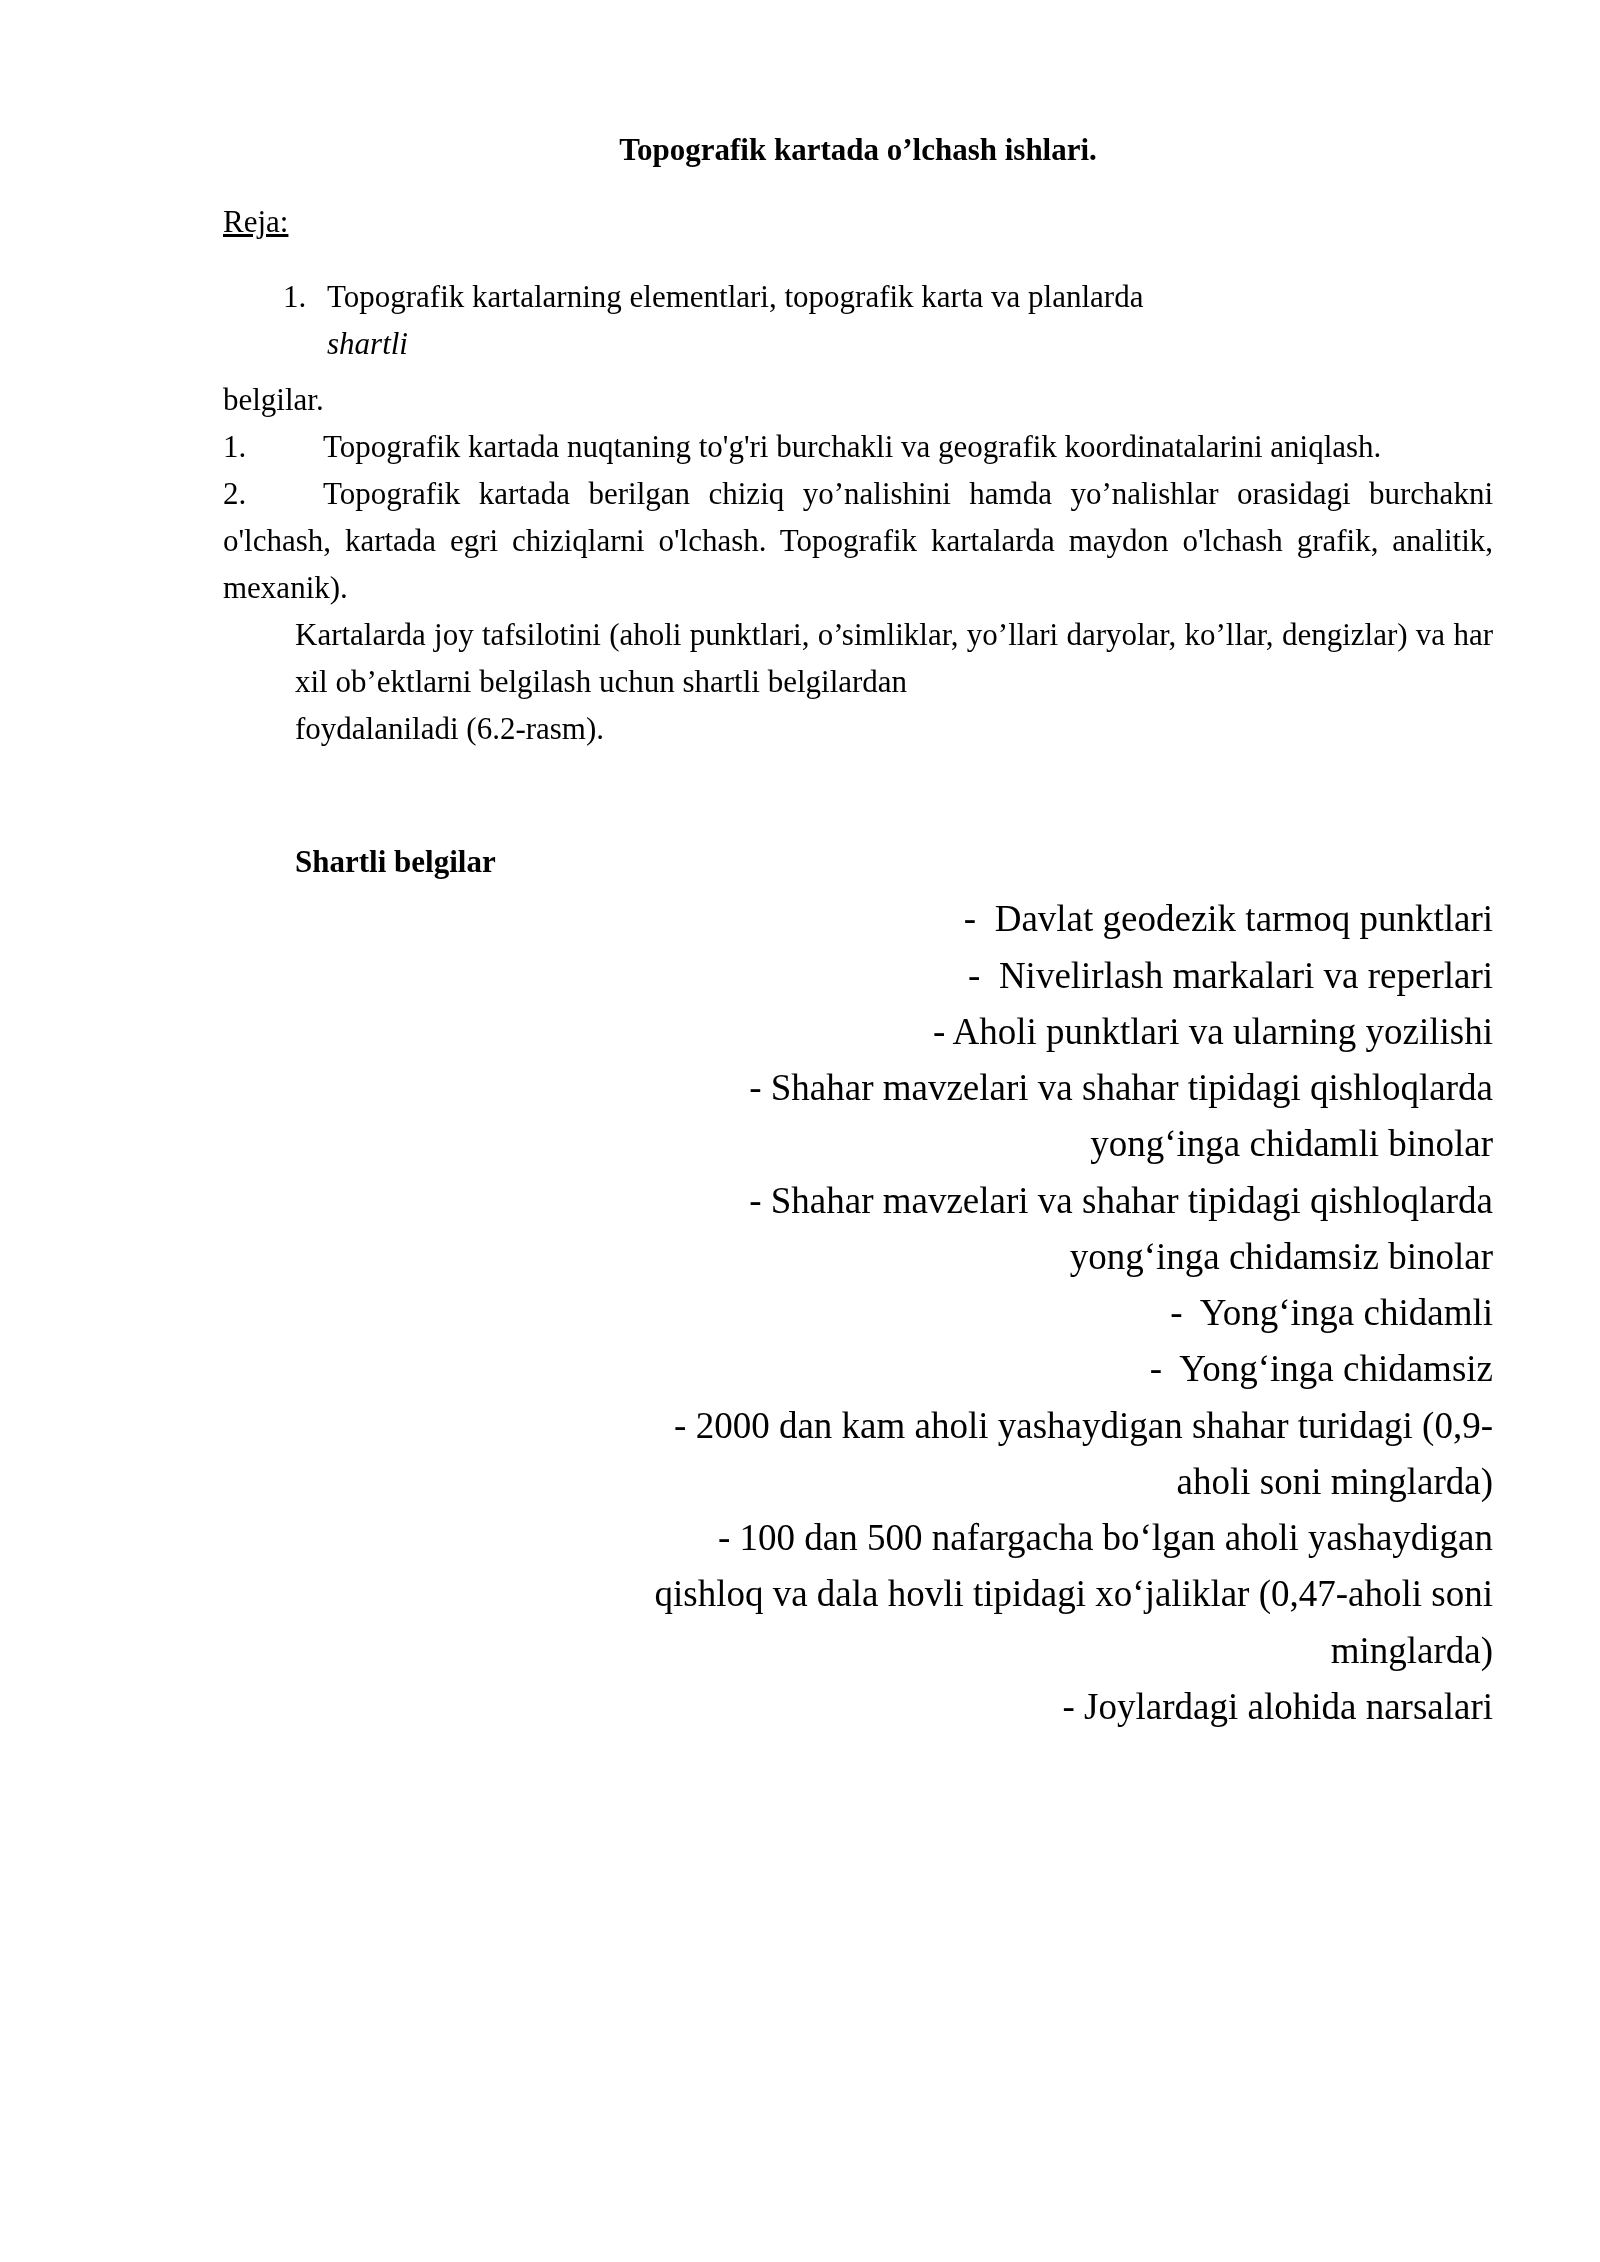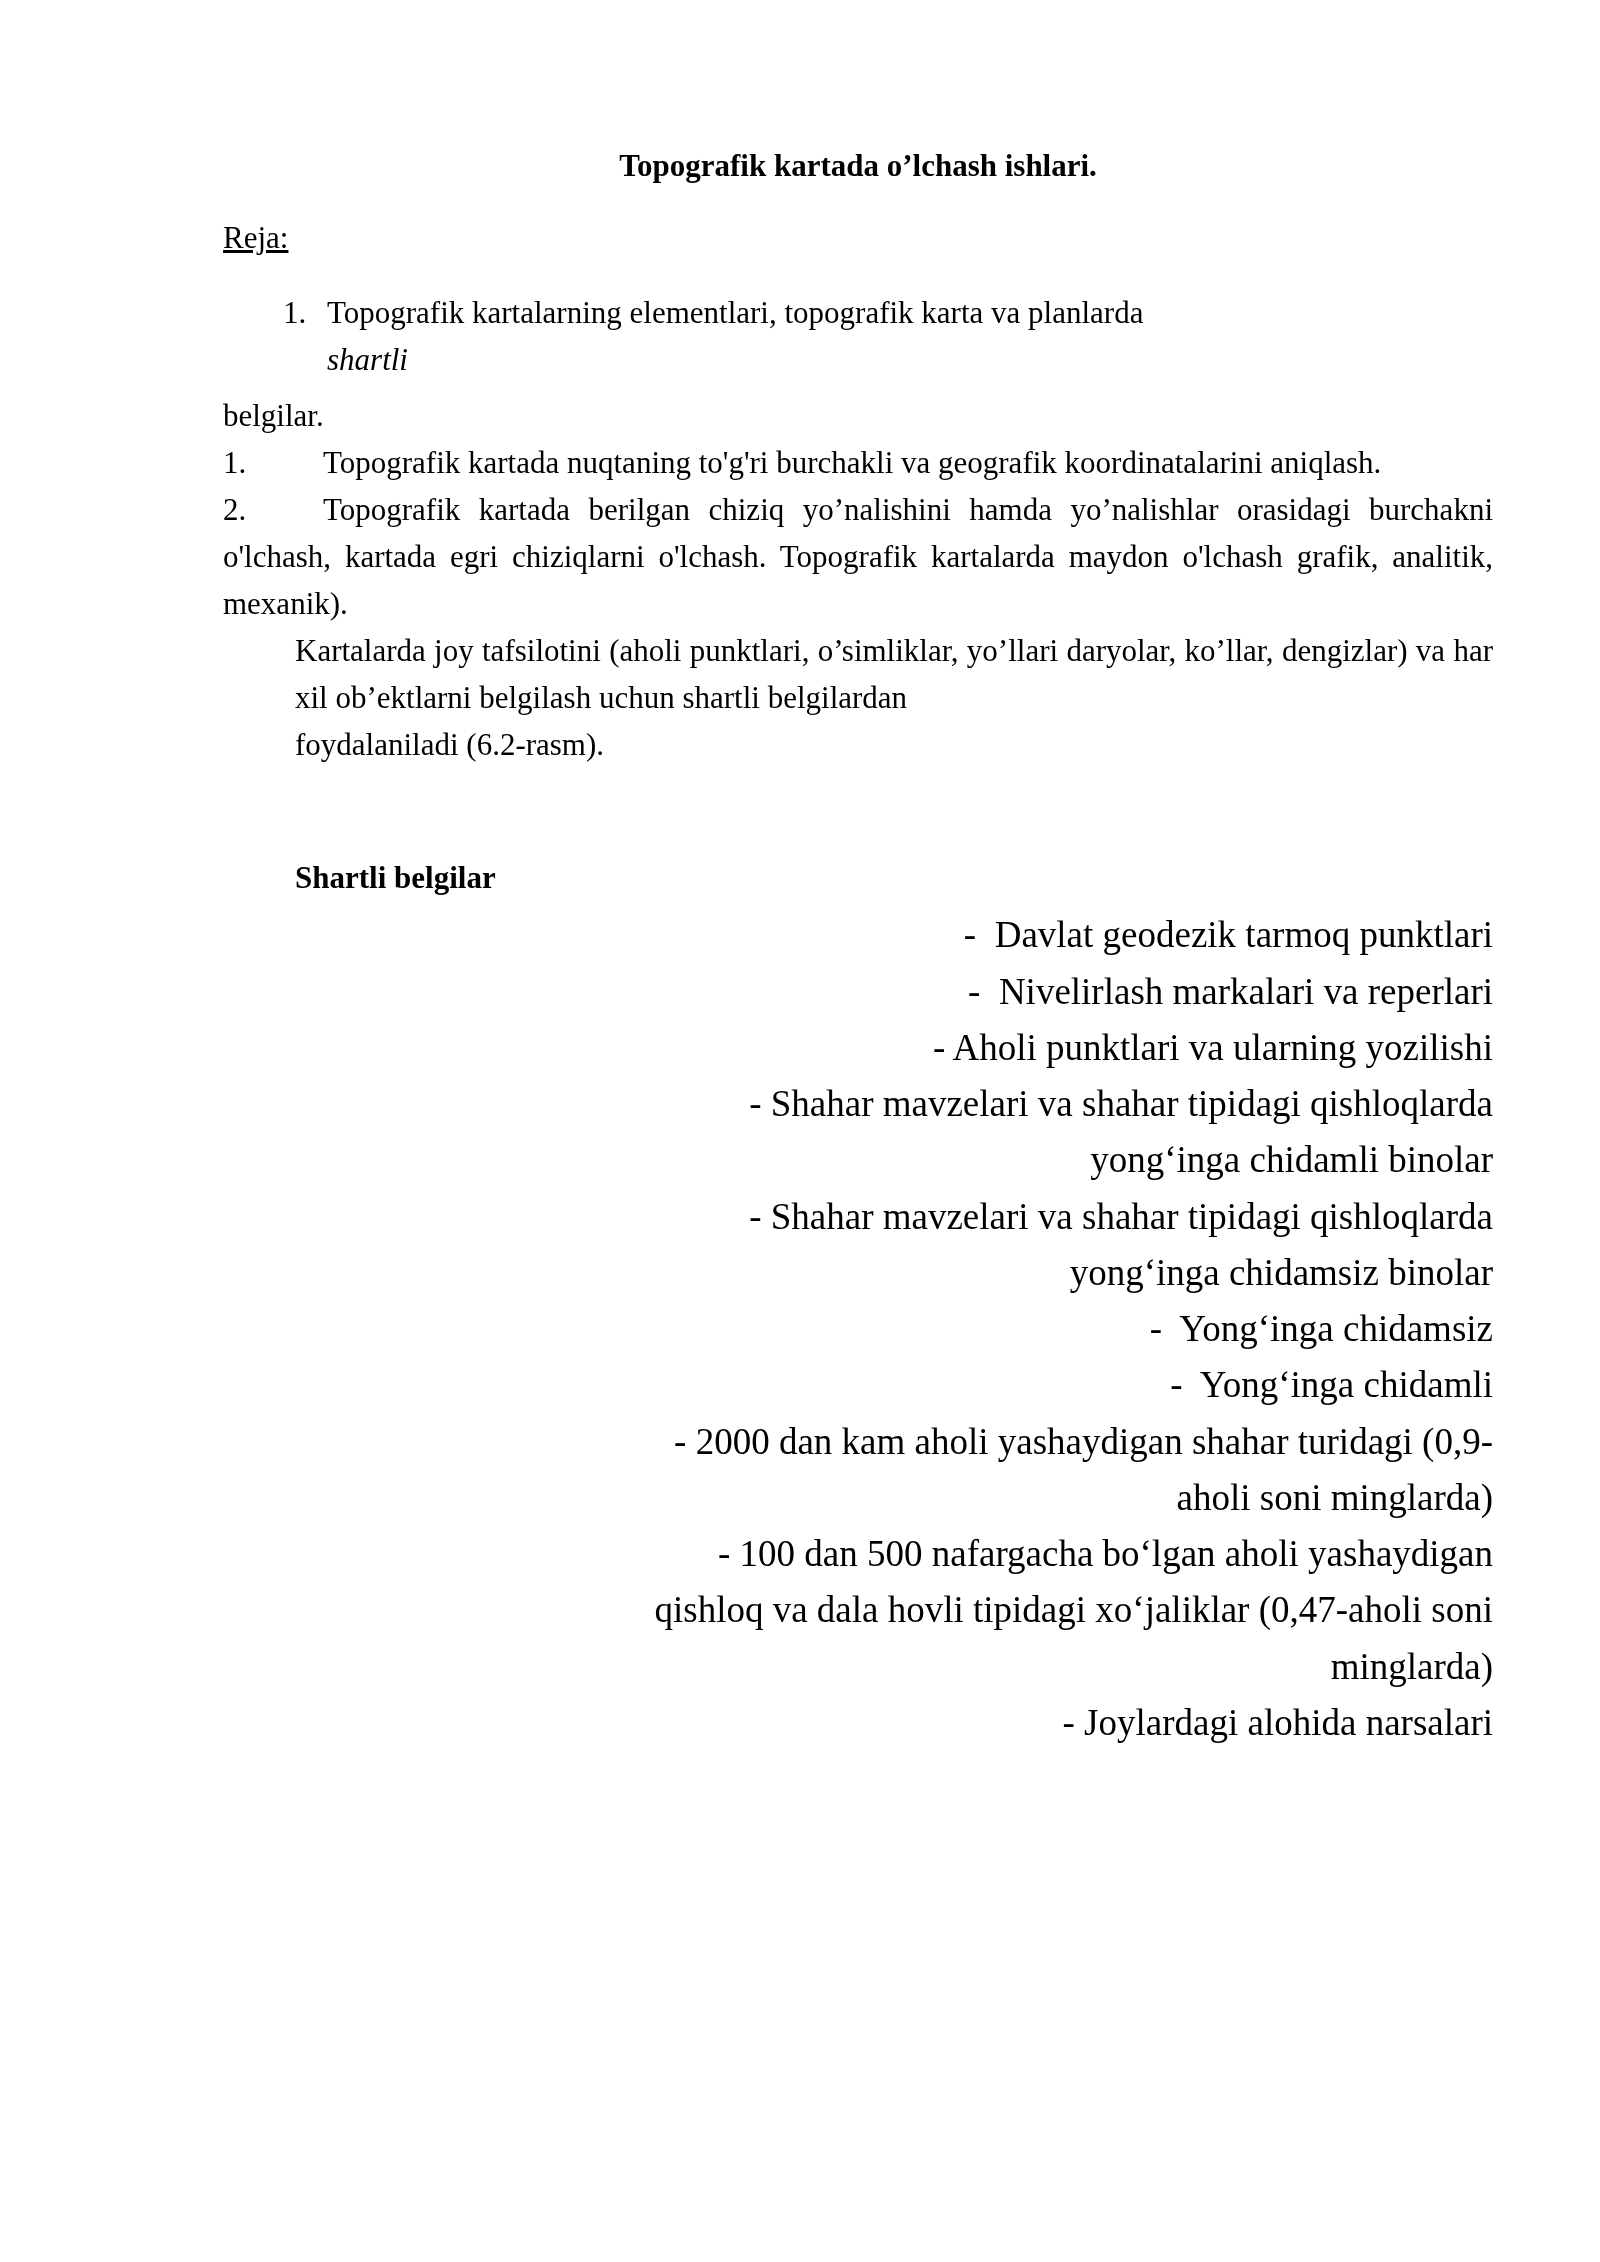--- a/index.html
+++ b/index.html
@@ -19,21 +19,21 @@
     width: 1600px;
     height: 2262px;
     background: #ffffff;
     box-sizing: border-box;
     padding: 0;
     overflow: hidden;
   }
   .content {
     position: absolute;
     left: 223px;
-    top: 148px;
+    top: 132px;
     width: 1270px;
   }
   .doc-title {
     text-align: center;
     font-weight: bold;
     font-size: 31px;
     line-height: 1.15;
     margin: 0 0 0 0;
   }
   .reja-label {
@@ -150,22 +150,22 @@
     <p class="subhead">Shartli belgilar</p>
 
     <ul class="sym-list">
       <li>-  Davlat geodezik tarmoq punktlari</li>
       <li>-  Nivelirlash markalari va reperlari</li>
       <li>- Aholi punktlari va ularning yozilishi</li>
       <li>- Shahar mavzelari va shahar tipidagi qishloqlarda</li>
       <li>yong‘inga chidamli binolar</li>
       <li>- Shahar mavzelari va shahar tipidagi qishloqlarda</li>
       <li>yong‘inga chidamsiz binolar</li>
+      <li>-  Yong‘inga chidamli</li>
       <li>-  Yong‘inga chidamsiz</li>
-      <li>-  Yong‘inga chidamli</li>
       <li>- 2000 dan kam aholi yashaydigan shahar turidagi (0,9-</li>
       <li>aholi soni minglarda)</li>
       <li>- 100 dan 500 nafargacha bo‘lgan aholi yashaydigan</li>
       <li>qishloq va dala hovli tipidagi xo‘jaliklar (0,47-aholi soni</li>
       <li>minglarda)</li>
       <li>- Joylardagi alohida narsalari</li>
     </ul>
 
   </div>
 </div>

